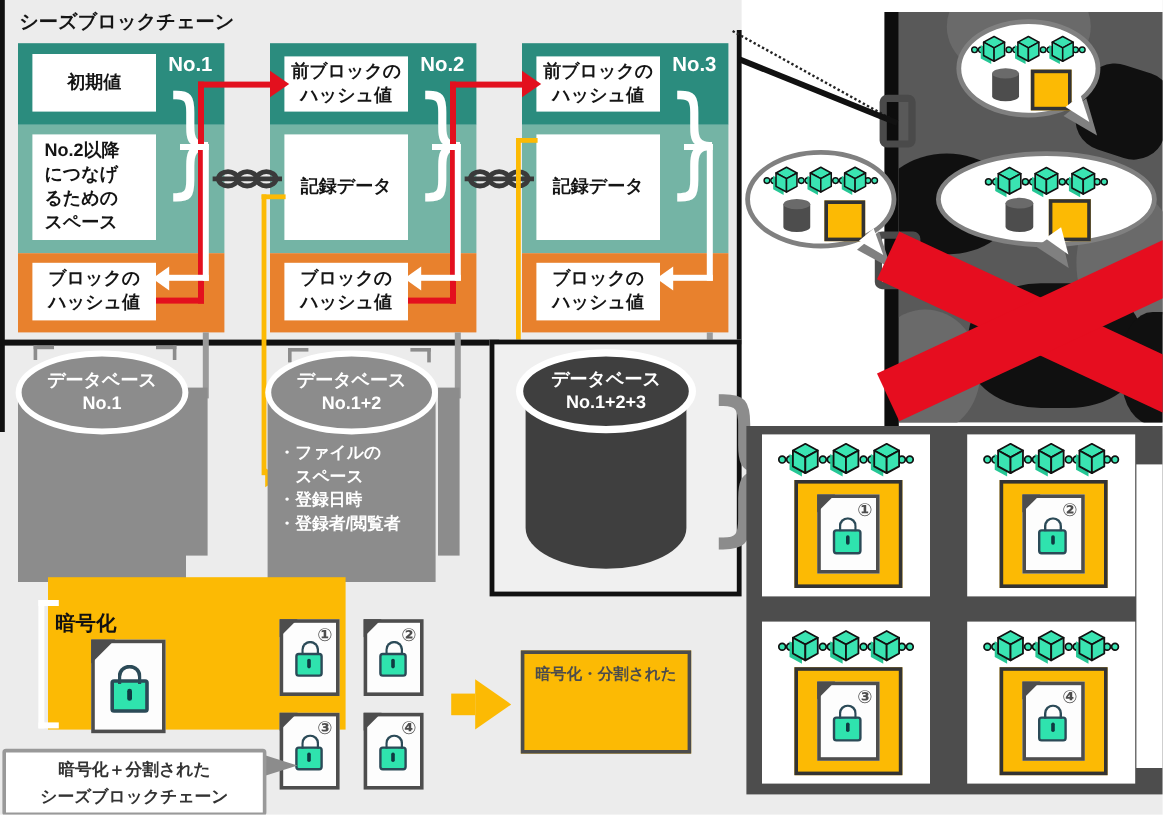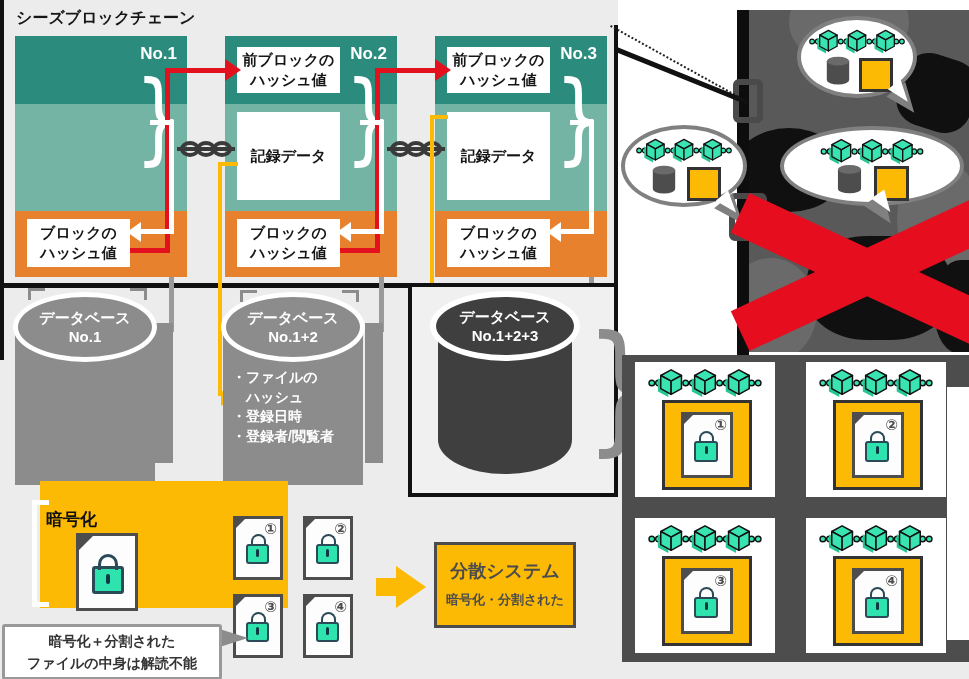--- a/index.html
+++ b/index.html
@@ -84,20 +84,25 @@
   <div class="abs" style="left:0;top:283px;width:416px;height:5px;background:#111;"></div>
   <div class="abs" style="left:614px;top:25px;width:4px;height:262px;background:#111;"></div>
 
   <div class="abs b ml" style="left:16px;top:8px;font-size:16px;color:#151515;">シーズブロックチェーン</div>
 
   <div class="abs" style="left:15px;top:36px;width:172px;height:241px;">
     <div class="sec" style="top:0;height:68px;background:#2b8c7e;"></div>
     <div class="sec" style="top:68px;height:107px;background:#74b4a5;"></div>
     <div class="sec" style="top:175px;height:66px;background:#e8812d;"></div>
     <div class="blockno">No.1</div>
+    <div class="wbox ml" style="top:9px;height:48px;">初期値</div>
+    <div class="wbox ml" style="top:76px;height:88px;justify-content:flex-start;text-align:left;padding-left:10px;width:93px;">No.2以降
+につなげ
+るための
+スペース</div>
     <div class="wbox ml" style="top:183px;height:48px;">ブロックの
 ハッシュ値</div>
     <div class="brace" style="left:112px;top:32px;">}</div>
   </div>
 
   <div class="abs" style="left:225px;top:36px;width:172px;height:241px;">
     <div class="sec" style="top:0;height:68px;background:#2b8c7e;"></div>
     <div class="sec" style="top:68px;height:107px;background:#74b4a5;"></div>
     <div class="sec" style="top:175px;height:66px;background:#e8812d;"></div>
     <div class="blockno">No.2</div>
@@ -171,21 +176,21 @@
   <div class="abs" style="left:365px;top:323px;width:18px;height:140px;background:#8c8c8c;"></div>
 
   <div class="abs" style="left:15px;top:327px;width:140px;height:158px;background:#8c8c8c;"></div>
   <div class="dbell ml" style="left:13px;top:292px;width:134px;height:60px;background:#8c8c8c;">データベース
 No.1</div>
 
   <div class="abs" style="left:223px;top:327px;width:140px;height:158px;background:#8c8c8c;"></div>
   <div class="dbell ml" style="left:221px;top:292px;width:134px;height:60px;background:#8c8c8c;">データベース
 No.1+2</div>
   <div class="abs b ml" style="left:232px;top:368px;font-size:14px;color:#fff;line-height:1.4;">・ファイルの
-　ハッシュ
+　スペース
 ・登録日時
 ・登録者/閲覧者</div>
 
   <div class="abs" style="left:408px;top:283px;width:210px;height:214px;background:#f0f0f0;border:4px solid #111;box-sizing:border-box;"></div>
   <div class="abs" style="left:438px;top:326px;width:134px;height:148px;background:#3f3f3f;border-radius:0 0 50% 50% / 0 0 34px 34px;"></div>
   <div class="dbell ml" style="left:430px;top:291px;width:138px;height:58px;background:#3f3f3f;border-width:6px;">データベース
 No.1+2+3</div>
   <div class="gbrace" style="left:576px;top:318px;">}</div>
 
   <div class="abs" style="left:40px;top:481px;width:248px;height:127px;background:#fcba04;"></div>
@@ -228,27 +233,26 @@
     <div class="fold"></div>
     <div class="num">④</div>
     <div class="lock" style="left:10px;top:25px;width:19px;height:16px;border-width:2.5px;">
       <div class="shackle" style="left:2.5px;top:-12px;width:11px;height:10px;border-width:2.5px;"></div>
       <div class="hole" style="left:8px;top:3px;width:3px;height:8px;"></div>
     </div>
   </div>
 
   <div class="arr" style="left:210px;top:626px;border-width:12px 0 12px 38px;border-color:transparent transparent transparent #8c8c8c;"></div>
   <div class="abs b ml" style="left:2px;top:624px;width:214px;height:46px;background:#fff;border:3px solid #999;border-radius:3px;font-size:14px;color:#333;text-align:center;line-height:1.55;padding-top:4px;">暗号化＋分割された
-ファイルの中身は解読不能</div>
+シーズブロックチェーン</div>
 
   <div class="abs" style="left:376px;top:578px;width:20px;height:18px;background:#fcba04;"></div>
   <div class="arr" style="left:396px;top:566px;border-width:21px 0 21px 30px;border-color:transparent transparent transparent #fcba04;"></div>
 
   <div class="abs" style="left:434px;top:542px;width:142px;height:86px;background:#fcba04;border:3px solid #4c4c4c;box-sizing:border-box;text-align:center;">
-    <div class="b" style="font-size:18px;color:#4c4c4c;margin-top:14px;">分散システム</div>
     <div class="b" style="font-size:13px;color:#4c4c4c;margin-top:8px;">暗号化・分割された</div>
   </div>
 
   <div class="abs" style="left:749px;top:10px;width:220px;height:342px;background:#595959;overflow:hidden;">
     <div class="blob" style="left:40px;top:-34px;width:120px;height:92px;background:#6a6a6a;border-radius:50%;"></div>
     <div class="blob" style="left:150px;top:46px;width:76px;height:74px;background:#101010;border-radius:35%;transform:rotate(18deg);"></div>
     <div class="blob" style="left:-16px;top:118px;width:112px;height:84px;background:#101010;border-radius:50%;"></div>
     <div class="blob" style="left:148px;top:148px;width:84px;height:122px;background:#6a6a6a;border-radius:50%;"></div>
     <div class="blob" style="left:58px;top:226px;width:144px;height:104px;background:#101010;border-radius:42%;"></div>
     <div class="blob" style="left:-24px;top:248px;width:92px;height:104px;background:#6a6a6a;border-radius:50%;"></div>

